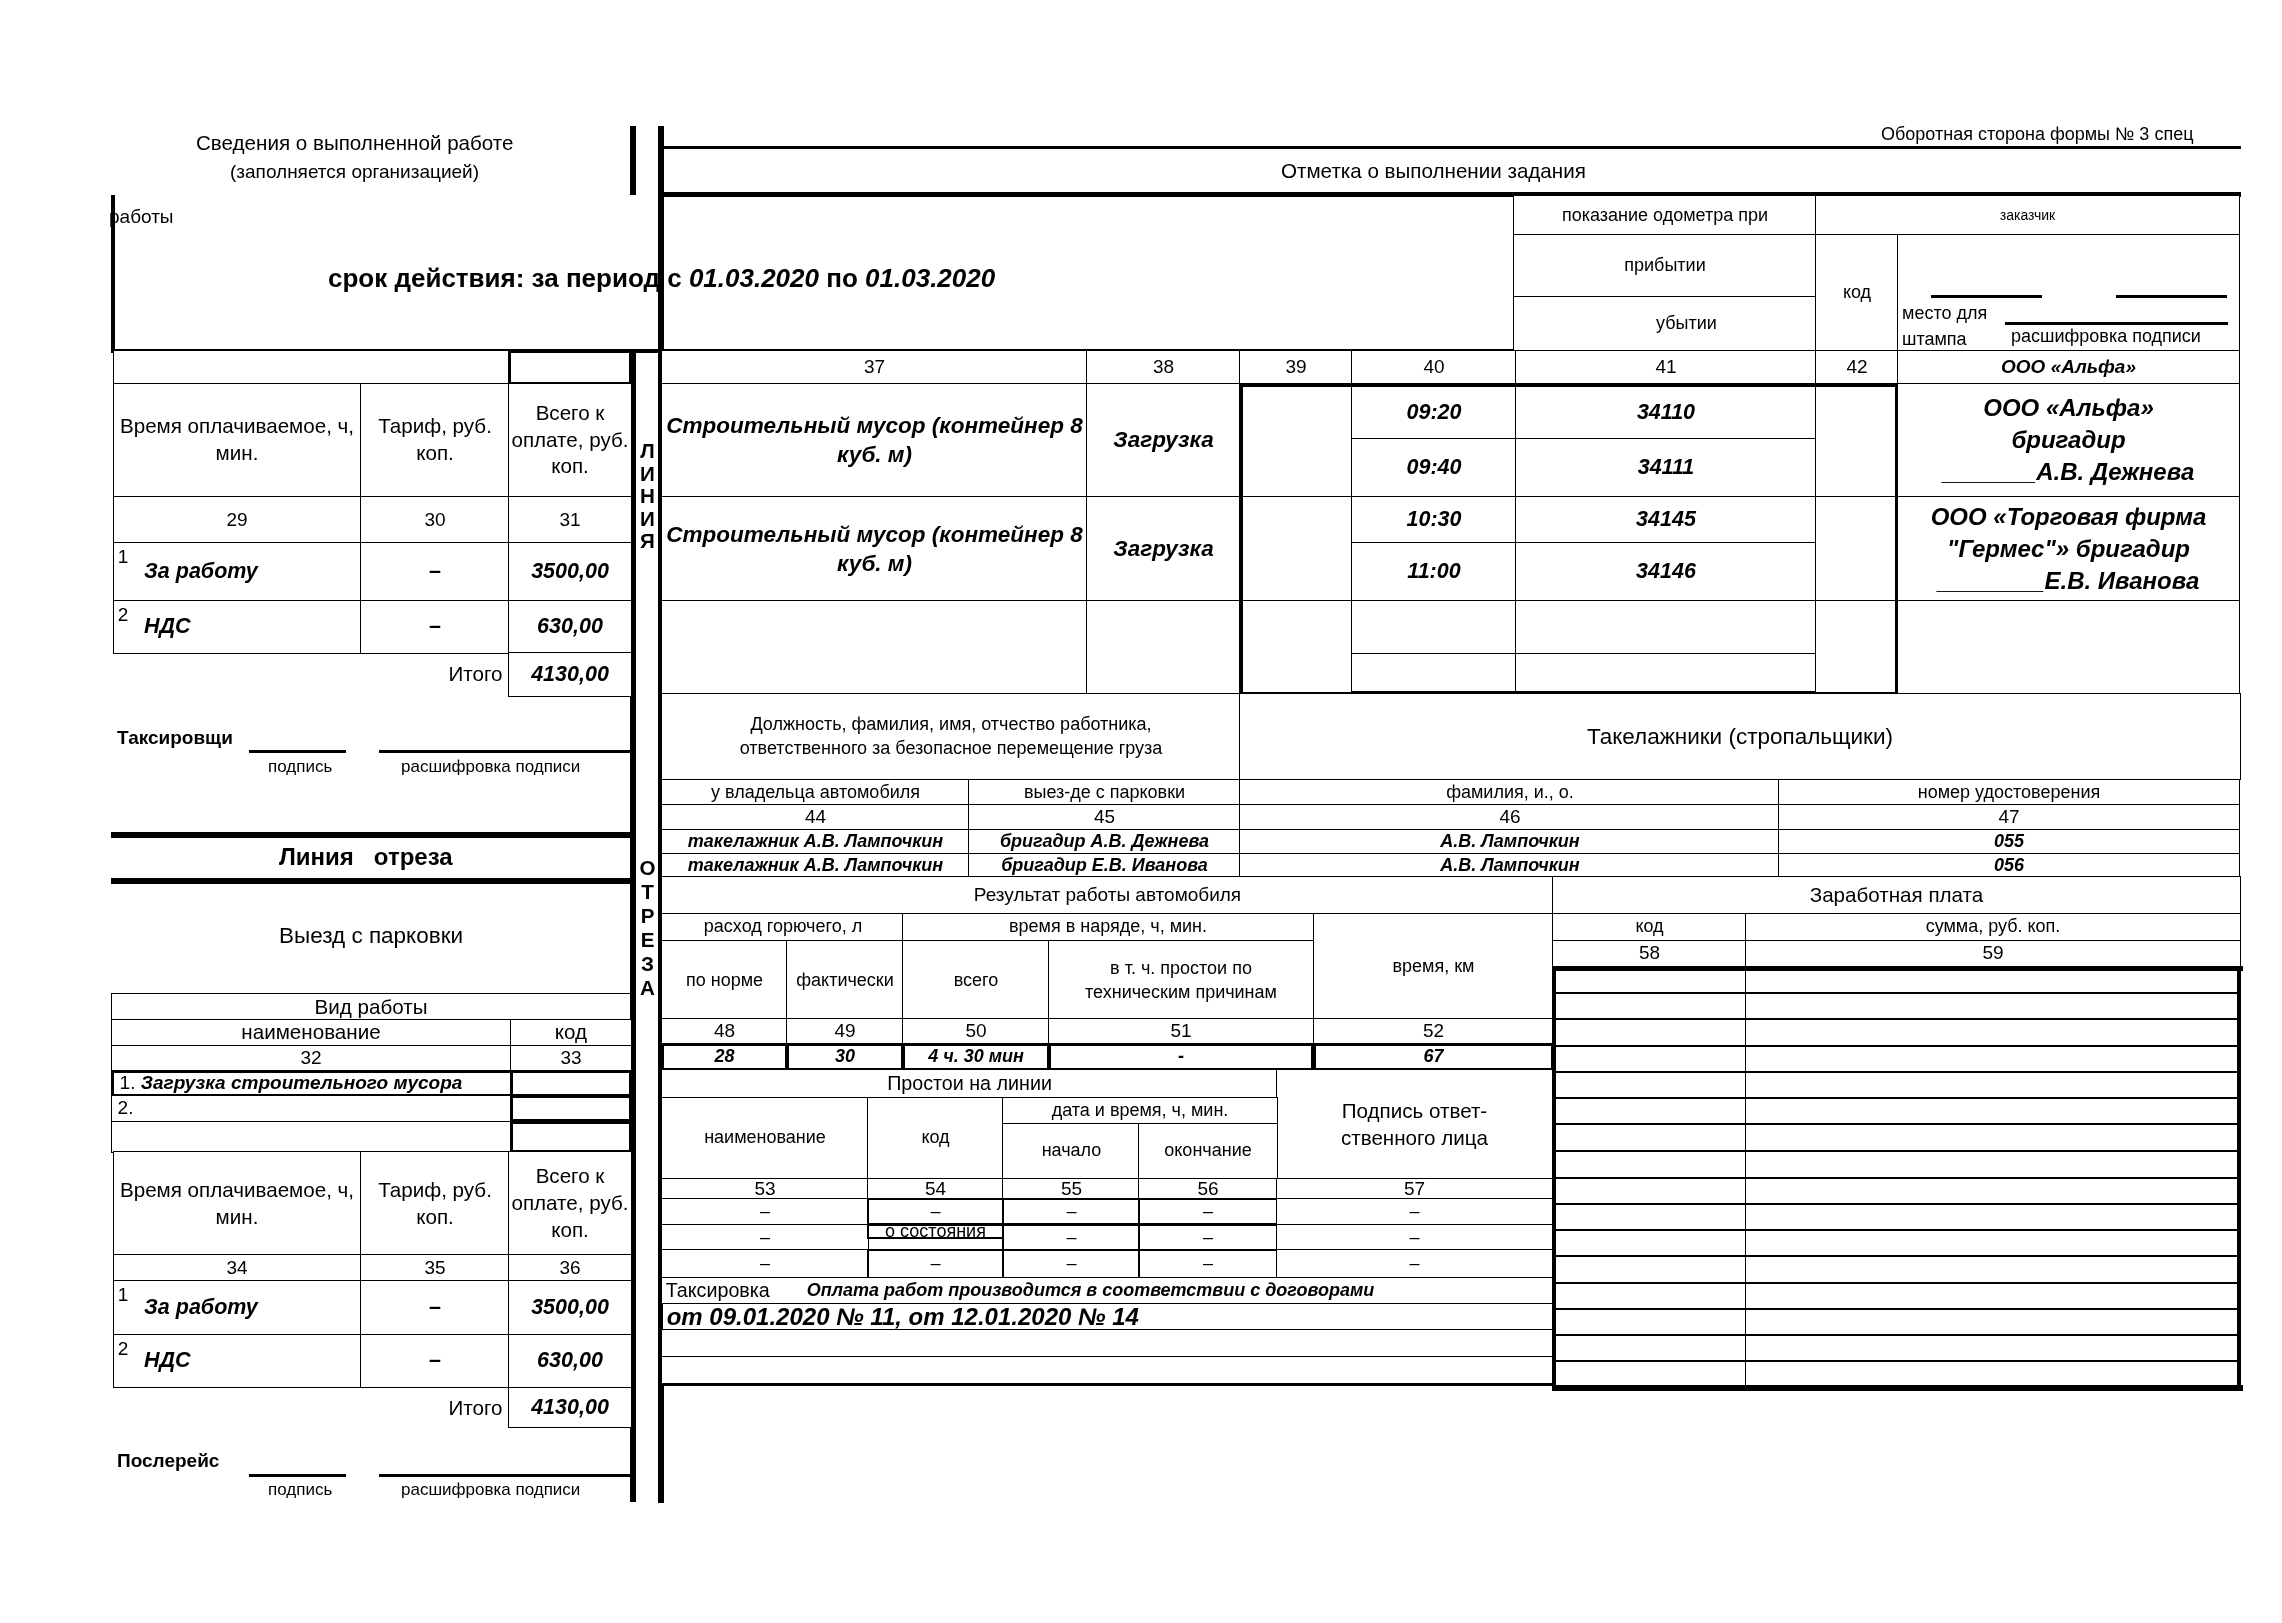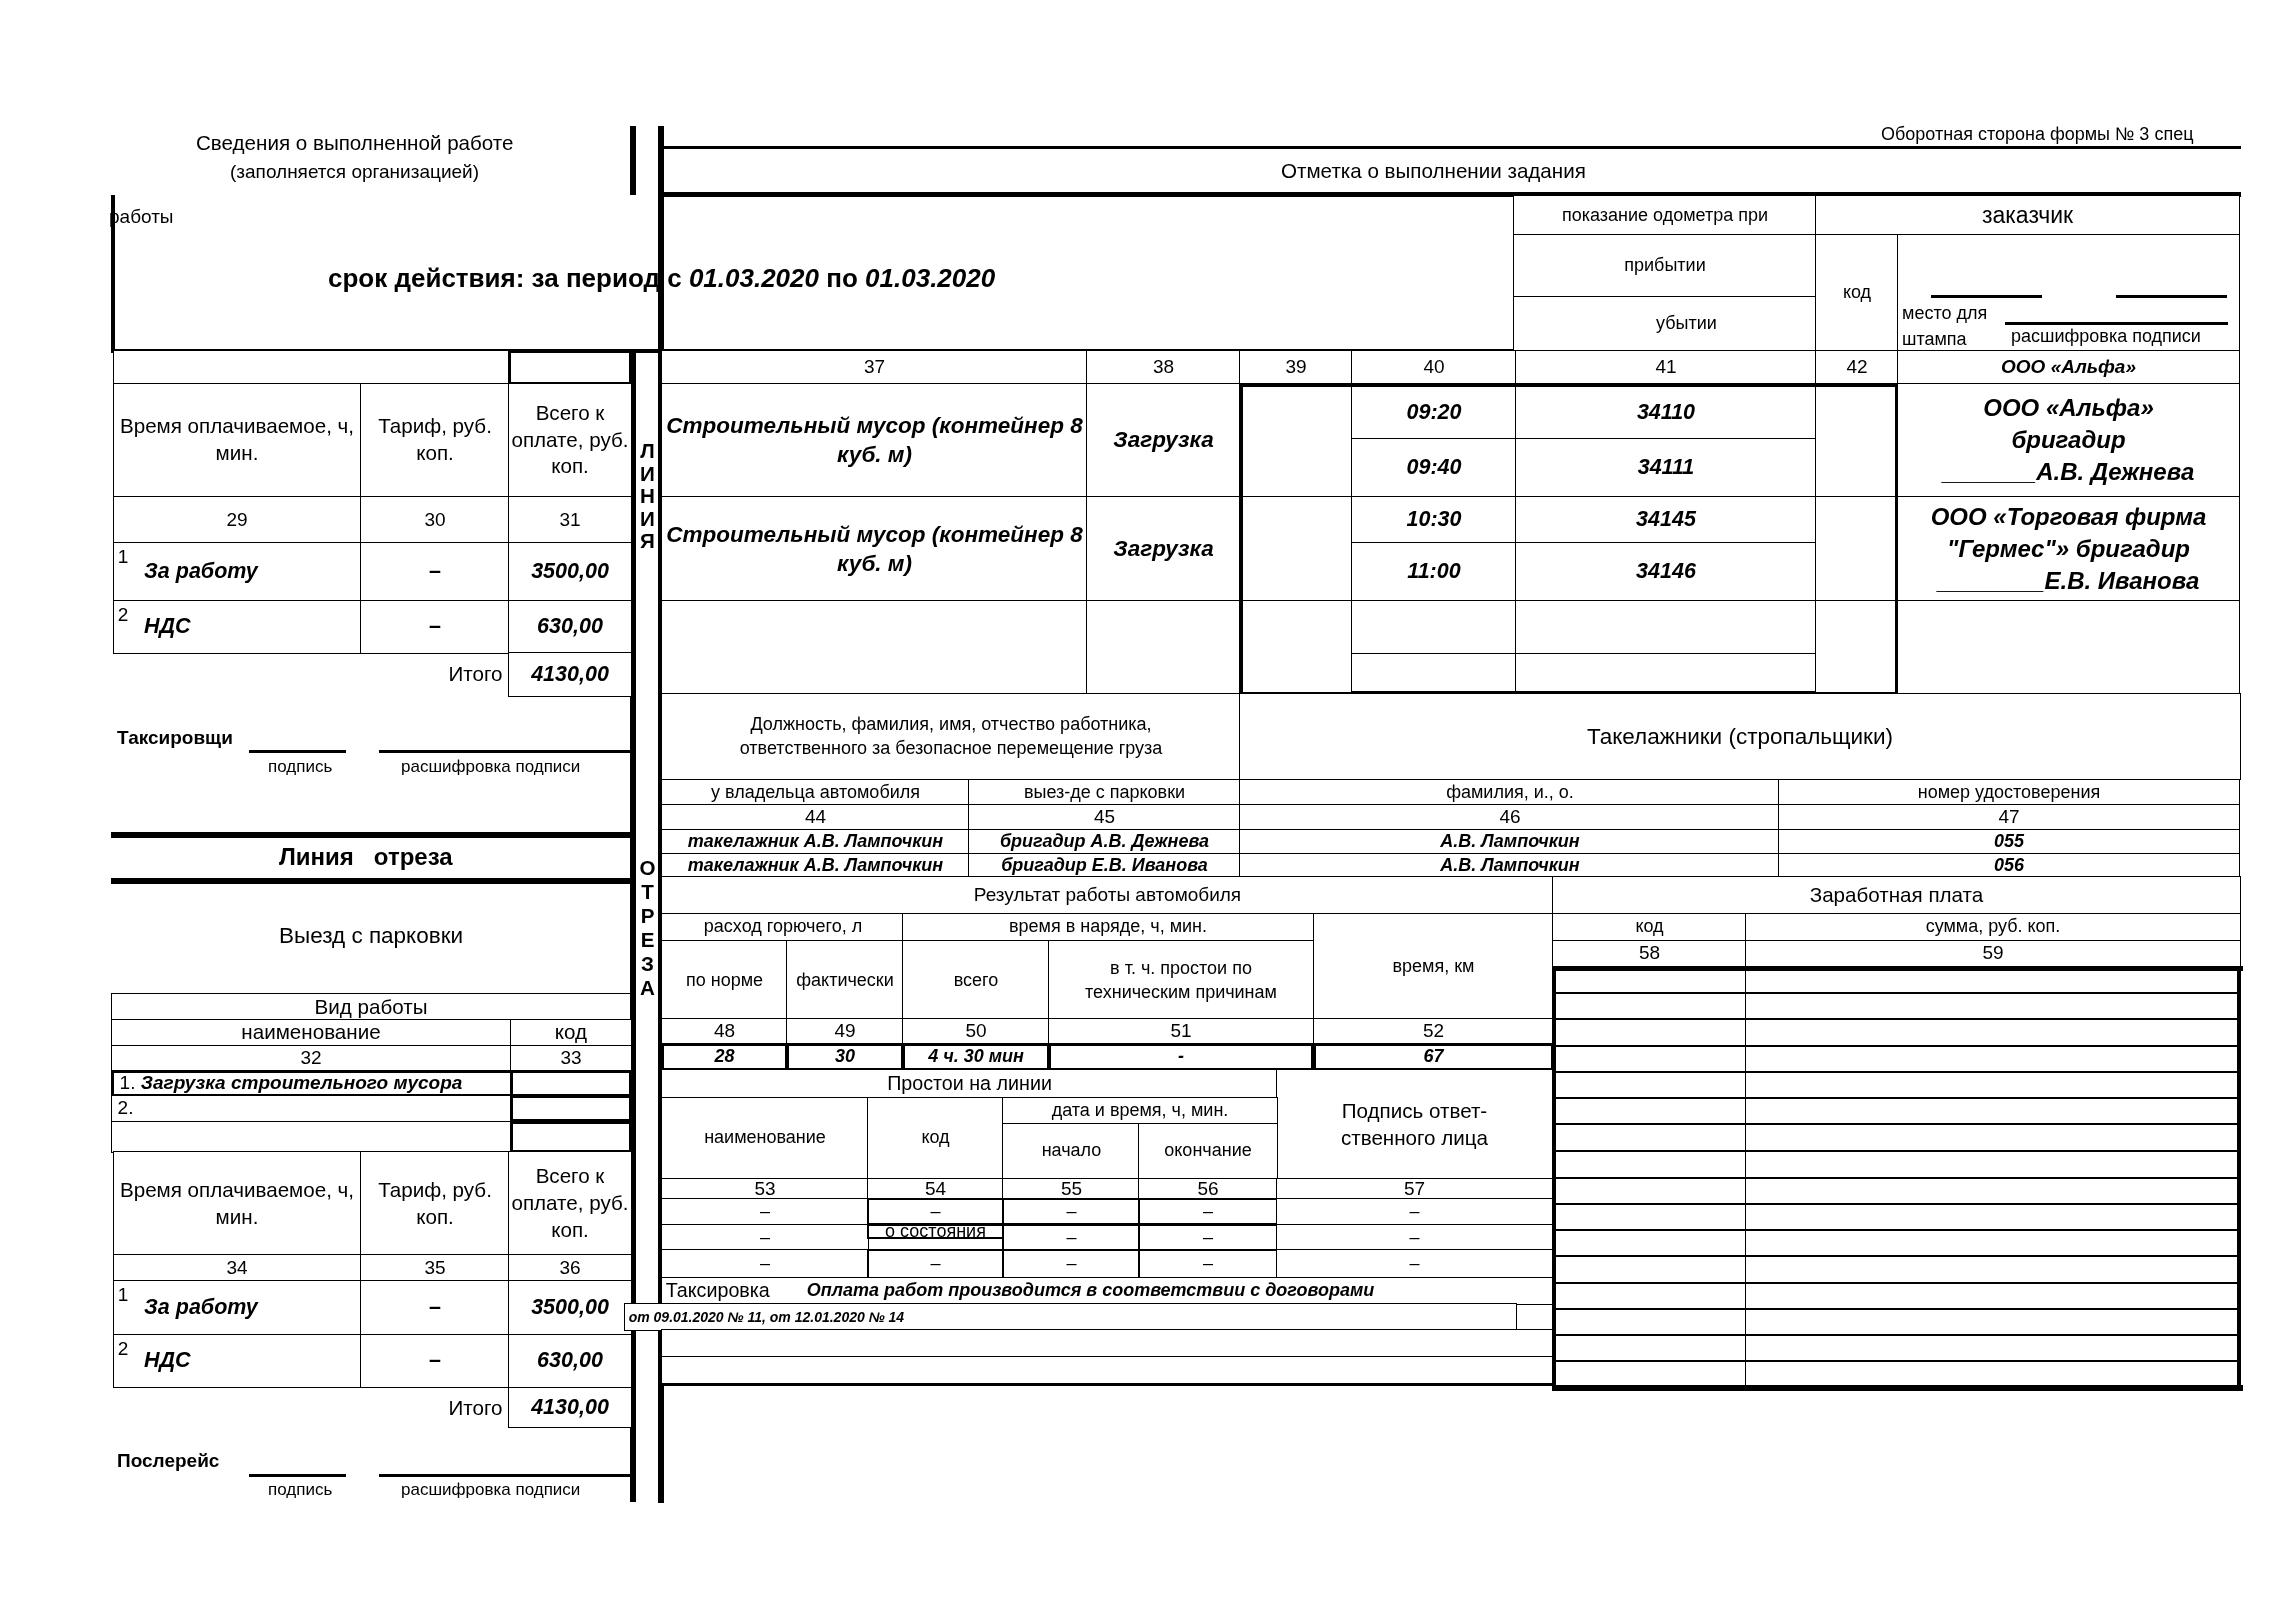--- a/index.html
+++ b/index.html
@@ -144,21 +144,21 @@
   </div>
 
   <div class="t" style="left:1881px;top:124px;font-size:18px;">Оборотная сторона формы № 3 спец</div>
   <div class="hl" style="left:661px;top:146px;width:1580px;height:2.8px;"></div>
   <div class="t" style="left:1281px;top:159px;font-size:20.6px;">Отметка о выполнении задания</div>
   <div class="hl" style="left:661px;top:192px;width:1580px;height:4.7px;"></div>
 
   <div class="c" style="left:1513px;top:195px;width:304px;height:41px;font-size:18px;">показание одометра при</div>
   <div class="c" style="left:1513px;top:234px;width:304px;height:64px;font-size:18px;">прибытии</div>
   <div class="c" style="left:1513px;top:296px;width:304px;height:56px;font-size:18px;padding-left:43px;">убытии</div>
-  <div class="c" style="left:1815px;top:195px;width:425px;height:41px;font-size:23px;">заказчик</div>
+  <div class="c" style="left:1815px;top:195px;width:425px;height:41px;font-size:14px;">заказчик</div>
   <div class="c" style="left:1815px;top:234px;width:84px;height:118px;font-size:18px;">код</div>
   <div class="c" style="left:1897px;top:234px;width:343px;height:118px;"></div>
   <div class="hl" style="left:1931px;top:295px;width:111px;height:2.8px;"></div>
   <div class="hl" style="left:2116px;top:295px;width:111px;height:2.8px;"></div>
   <div class="hl" style="left:2005px;top:322px;width:223px;height:2.8px;"></div>
   <div class="t" style="left:1902px;top:300px;font-size:18px;width:103px;white-space:normal;line-height:26px;">место для штампа</div>
   <div class="t" style="left:2011px;top:326px;font-size:18px;">расшифровка подписи</div>
 
   <div class="c" style="left:661px;top:350px;width:427px;height:35px;">37</div>
   <div class="c" style="left:1086px;top:350px;width:155px;height:35px;">38</div>
@@ -277,21 +277,21 @@
       <div class="c" style="left: 867px; top: 1249px; width: 137px; height: 30px; font-size: 18px; border-width: 2.8px;">–</div>
       <div class="c" style="left: 1002px; top: 1249px; width: 139px; height: 30px; font-size: 18px; border-width: 2.8px;">–</div>
       <div class="c" style="left: 1138px; top: 1249px; width: 140px; height: 30px; font-size: 18px; border-width: 2.8px;">–</div>
       <div class="c" style="left: 1276px; top: 1249px; width: 277px; height: 30px; font-size: 18px;">–</div>
     </div>
 
   <div class="c l" style="left:661px;top:1277px;width:893px;height:28px;font-size:19.7px;padding-left:3.7px;">
     <span>Таксировка</span>
     <span class="bi" style="margin-left:37px;font-size:18px;">Оплата работ производится в соответствии с договорами</span>
   </div>
-  <div class="c l bi" style="left:624px;top:1303px;width:893px;height:28px;font-size:14px;padding-left:3.7px;">от 09.01.2020 № 11, от 12.01.2020 № 14</div>
+  <div class="c l bi" style="left:662px;top:1303px;width:893px;height:28px;font-size:24px;padding-left:3.7px;">от 09.01.2020 № 11, от 12.01.2020 № 14</div>
   <div class="c" style="left:661px;top:1329px;width:893px;height:28px;"></div>
   <div class="c" style="left:661px;top:1356px;width:893px;height:30px;border-bottom-width:3.7px;"></div>
 
   <div class="c" style="left:1552px;top:876px;width:689px;height:39px;font-size:20.6px;">Заработная плата</div>
   <div class="c" style="left:1552px;top:913px;width:195px;height:28px;font-size:18px;">код</div>
   <div class="c" style="left:1745px;top:913px;width:496px;height:28px;font-size:18px;">сумма, руб. коп.</div>
   <div class="c" style="left:1552px;top:940px;width:195px;height:27px;">58</div>
   <div class="c" style="left:1745px;top:940px;width:496px;height:27px;">59</div>
   <div id="salary-rows">
       <div class="c" style="left: 1552px; top: 966px; width: 195px; height: 28px; border-left-width: 4.7px; border-top-width: 2.8px;"></div>

